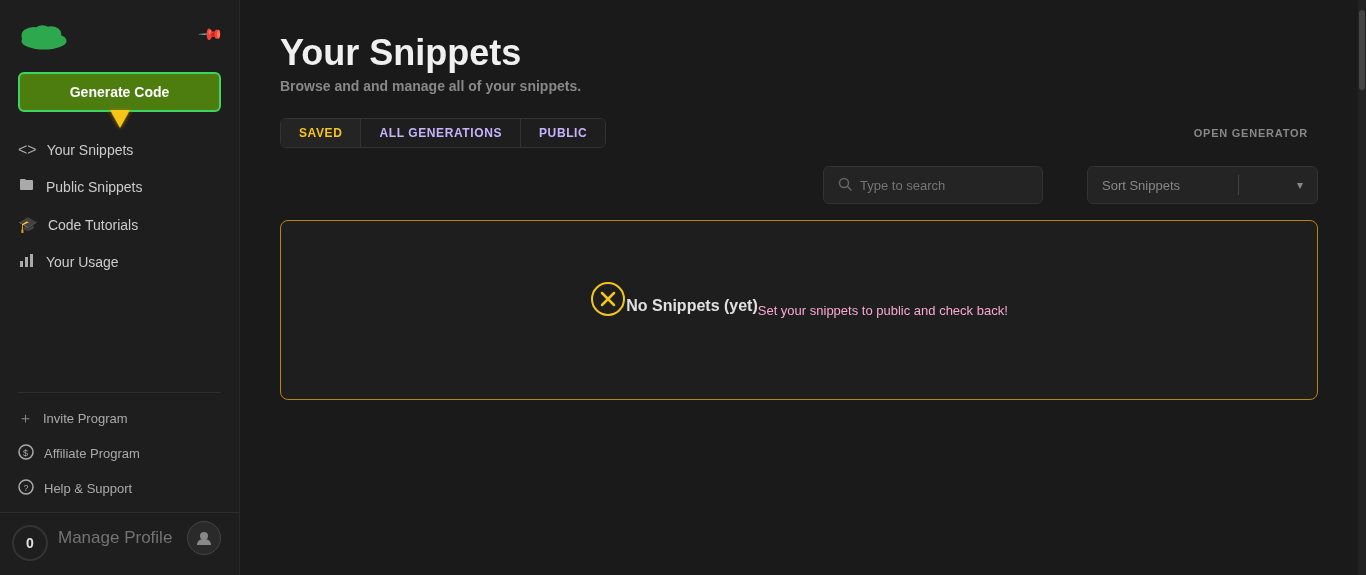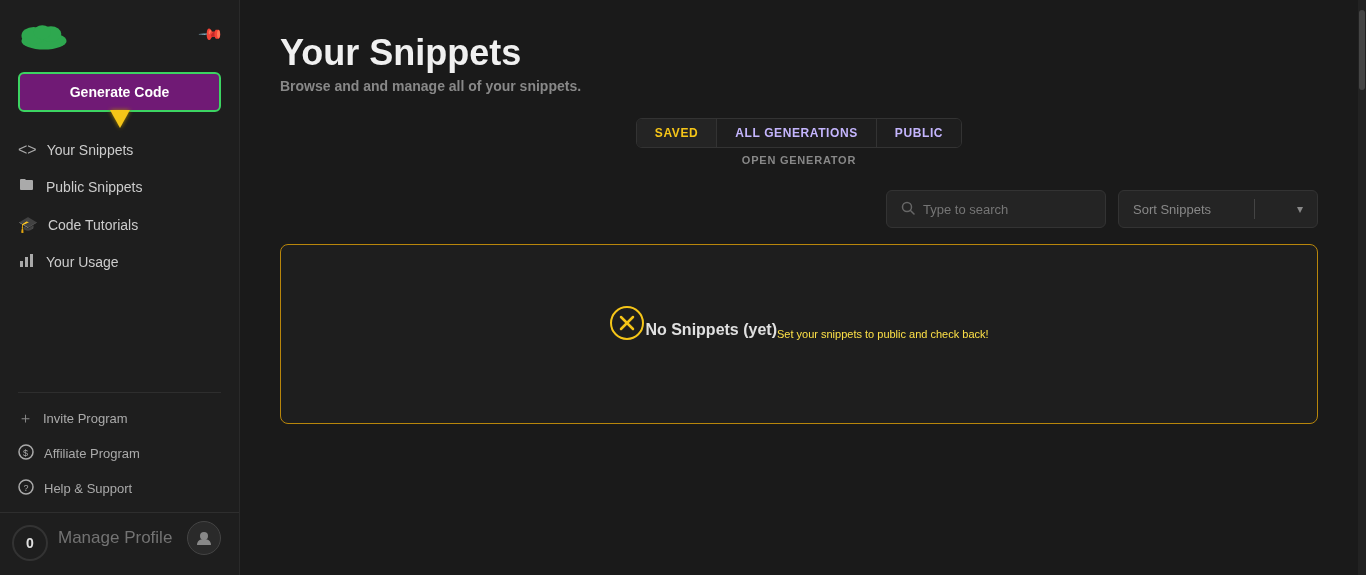--- a/index.html
+++ b/index.html
@@ -45,21 +45,21 @@
       transform: rotate(45deg);
     }
 
     .generate-btn-wrapper {
       padding: 8px 18px 14px 18px;
       position: relative;
     }
 
     .generate-btn {
       width: 100%;
-      background: #701a75;
+      background: #4d7c0f;
       color: #fff;
       border: 2px solid #3cd462;
       border-radius: 6px;
       padding: 10px 0;
       font-size: 14px;
       font-weight: 600;
       cursor: pointer;
       text-align: center;
       display: block;
     }
@@ -183,21 +183,20 @@
       color: #888;
       margin-bottom: 24px;
       font-weight: bold;
     }
 
     .tabs-row {
       display: flex;
       align-items: center;
       justify-content: space-between;
       margin-bottom: 18px;
-      flex-direction: column;
     }
 
     .tabs {
       display: flex;
       border: 1px solid #333;
       border-radius: 6px;
       overflow: hidden;
     }
 
     .tab {
@@ -264,22 +263,23 @@
     }
 
     .sort-box {
       display: flex;
       align-items: center;
       background: #242424;
       border: 1px solid #333;
       border-radius: 6px;
       padding: 8px 14px;
       gap: 8px;
-      width: 200px;
+      width: 231px;
       justify-content: space-between;
+      margin-left: 32px;
     }
 
     .sort-label {
       font-size: 13px;
       color: #888;
     }
 
     .sort-divider {
       width: 1px;
       height: 20px;
@@ -312,22 +312,22 @@
     }
 
     .empty-title {
       font-size: 16px;
       font-weight: 700;
       color: #e0e0e0;
       margin-bottom: 8px;
     }
 
     .empty-subtitle {
-      font-size: 11px;
-      color: #fde047;
+      font-size: 13px;
+      color: #f9a8d4;
     }
 
     
     .scrollbar-track {
       width: 8px;
       background: #222;
       height: 575px;
       min-width: 8px;
     }
 

